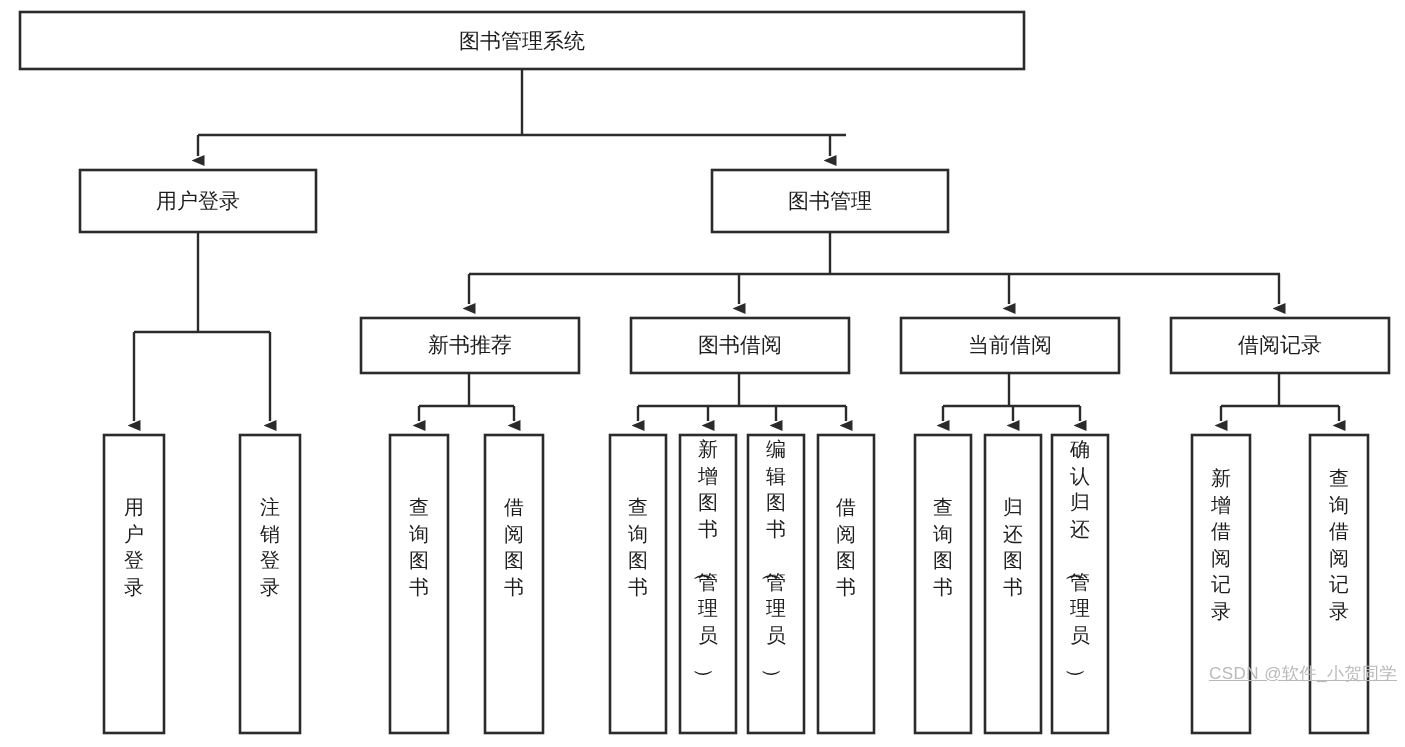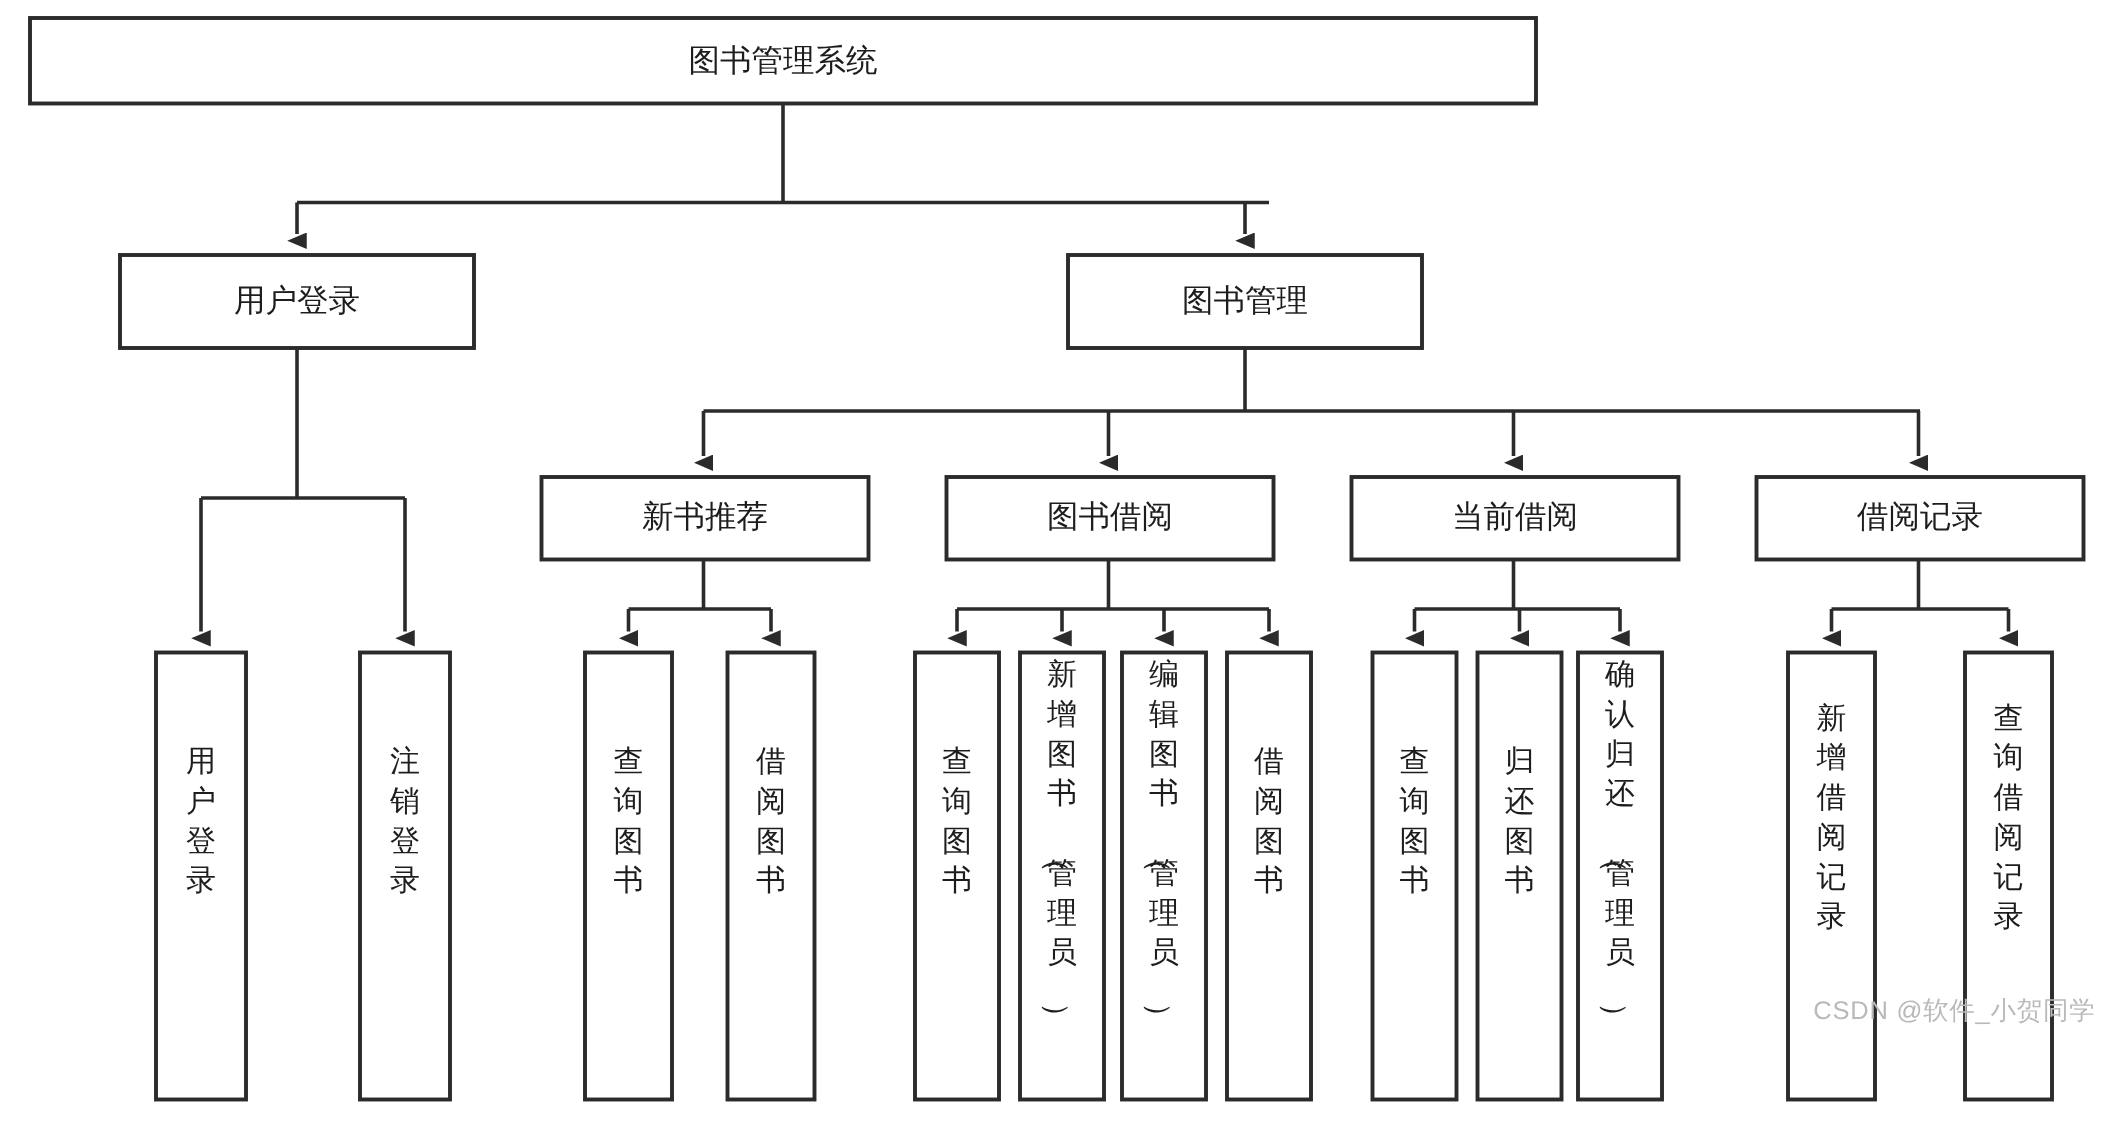--- a/index.html
+++ b/index.html
@@ -56,20 +56,21 @@
   .watermark {
     position: absolute;
     right: 8px;
     bottom: 6px;
     font-family: "Liberation Sans", "DejaVu Sans", sans-serif;
     font-size: 17px;
     color: #b9b9b9;
     letter-spacing: 0.5px;
     white-space: nowrap;
     user-select: none;
+    text-decoration: underline;
   }
 </style>
 </head>
 <body>
 
 <div id="diagram-root">
 
   <svg class="flow-canvas" viewBox="0 0 1405 747">
     <defs>
       <marker id="arrow" markerWidth="11" markerHeight="13" refX="1" refY="6.5" orient="auto" markerUnits="userSpaceOnUse">

